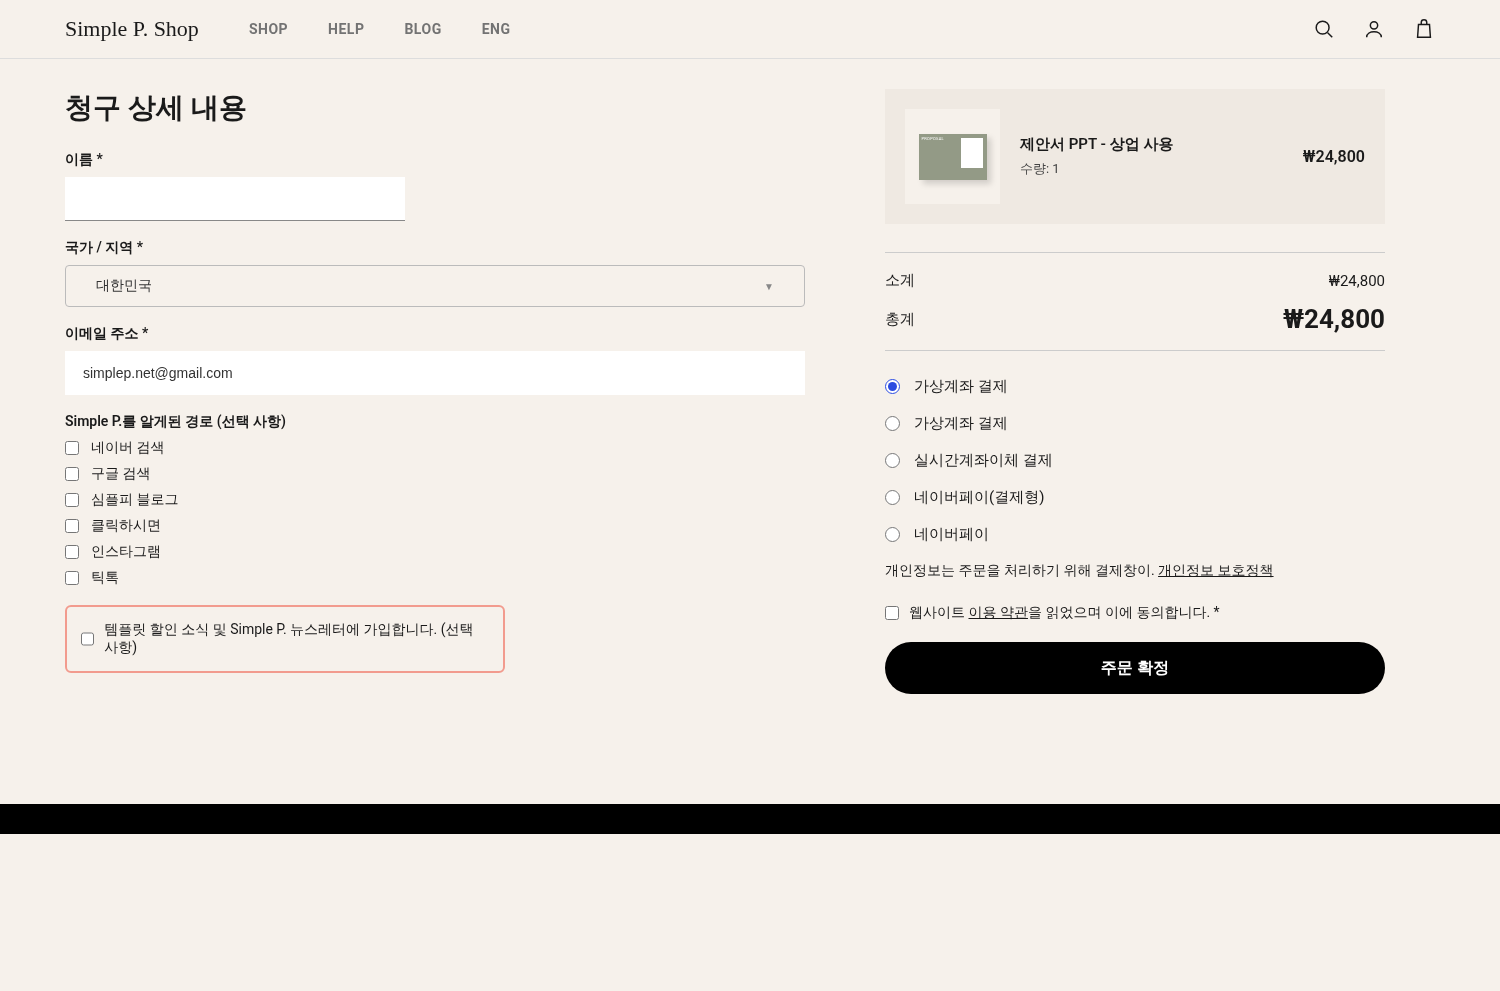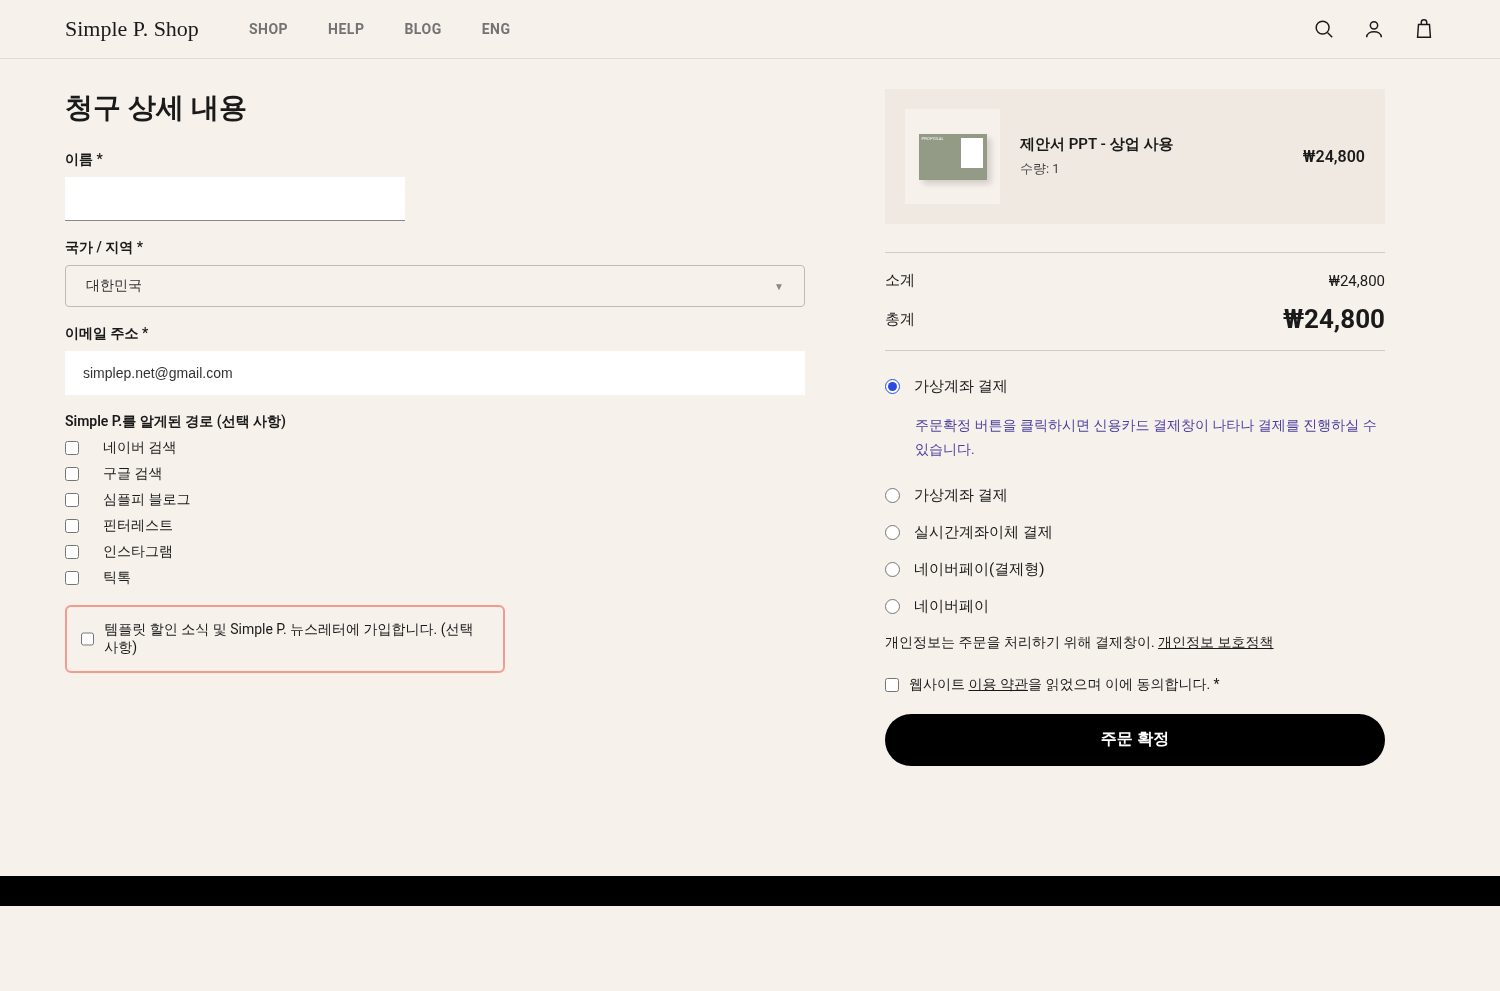--- a/index.html
+++ b/index.html
@@ -57,29 +57,29 @@
   }
   .select-wrap {
     width: 100%;
     border: 1px solid #bbb;
     border-radius: 4px;
     background: #f6f1eb;
     height: 42px;
     display: flex;
     align-items: center;
     justify-content: space-between;
-    padding: 0 20px;
+    padding: 0 30px;
     font-size: 14px;
     color: #333;
     cursor: pointer;
   }
   .select-wrap .caret { color: #888; font-size: 10px; }
 
   .checkbox-group { margin-top: 6px; }
-  .check-row { display: flex; align-items: center; gap: 24px; font-size: 14px; margin-bottom: 8px; }
+  .check-row { display: flex; align-items: center; gap: 12px; font-size: 14px; margin-bottom: 8px; }
   .check-row input[type="checkbox"] { width: 14px; height: 14px; cursor: pointer; }
 
   .highlight-box {
     border: 2px solid #f29b8e;
     border-radius: 6px;
     padding: 14px 14px 14px 14px;
     display: flex;
     align-items: center;
     gap: 10px;
     font-size: 14px;
@@ -218,21 +218,21 @@
         <div class="check-row">
           <input type="checkbox" style="">
           <span>구글 검색</span>
         </div>
         <div class="check-row">
           <input type="checkbox" style="">
           <span>심플피 블로그</span>
         </div>
         <div class="check-row">
           <input type="checkbox" style="">
-          <span>핀터레스트</span>
+          <span>클릭하시면</span>
         </div>
         <div class="check-row">
           <input type="checkbox" style="">
           <span>인스타그램</span>
         </div>
         <div class="check-row">
           <input type="checkbox" style="">
           <span>틱톡</span>
         </div>
       </div>
@@ -269,21 +269,20 @@
     </div>
 
     <div class="totals-divider"></div>
 
     
     <div>
       <div class="pay-option">
         <input type="radio" name="pay" checked="" style="">
         <span>가상계좌 결제</span>
       </div>
-      <div class="pay-desc">주문확정 버튼을 클릭하시면 신용카드 결제창이 나타나 결제를 진행하실 수 있습니다.</div>
 
       <div class="pay-option">
         <input type="radio" name="pay" style="">
         <span>가상계좌 결제</span>
       </div>
       <div class="pay-option">
         <input type="radio" name="pay" style="">
         <span>실시간계좌이체 결제</span>
       </div>
       <div class="pay-option">

